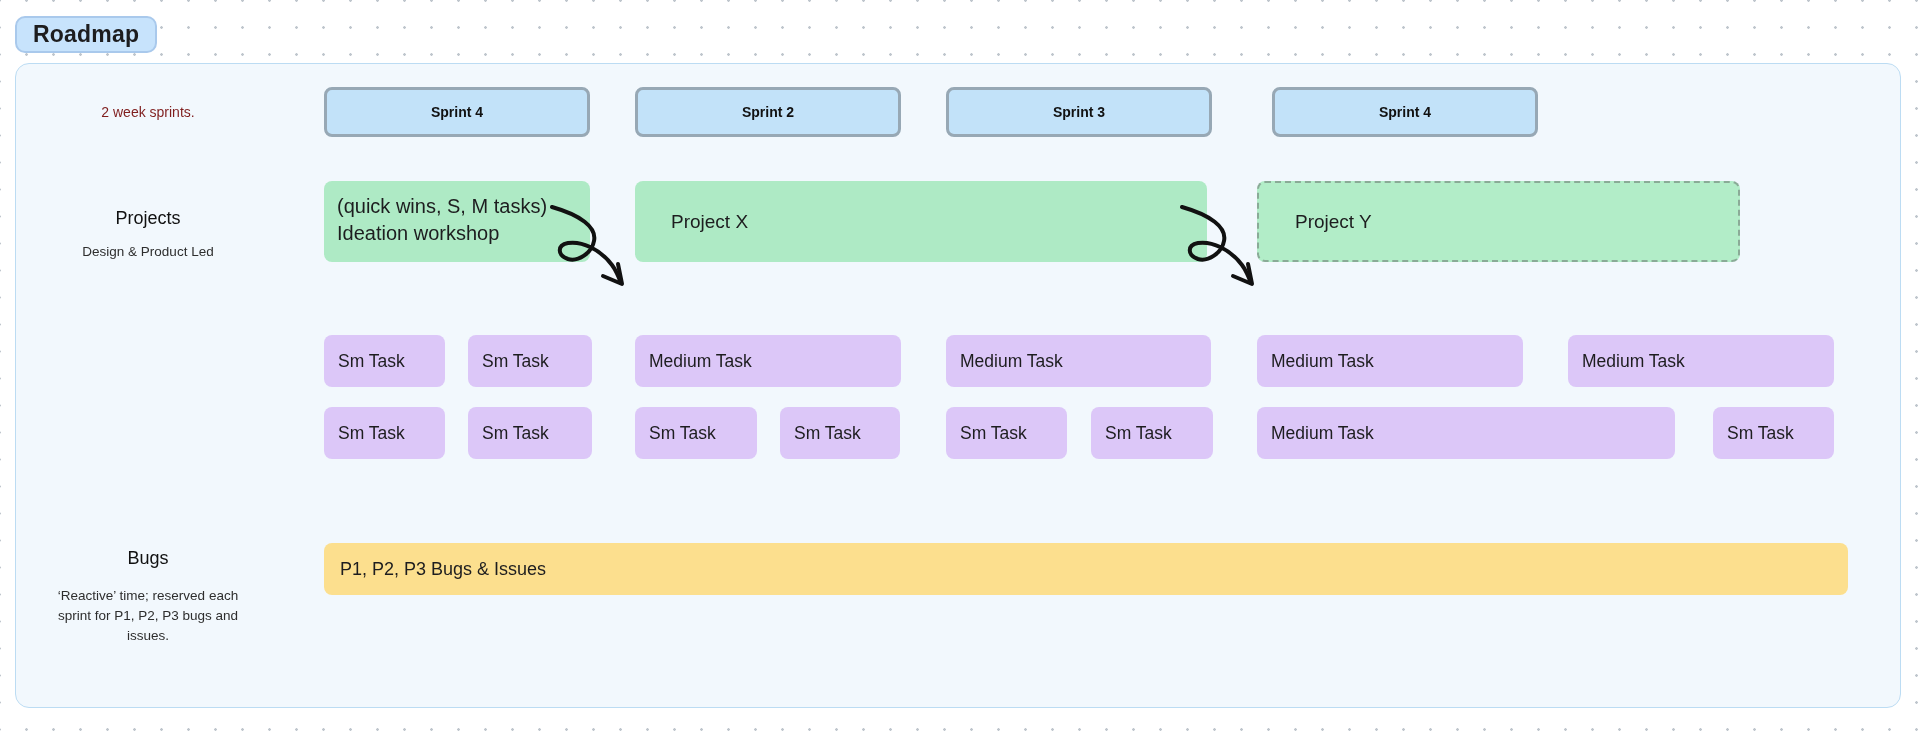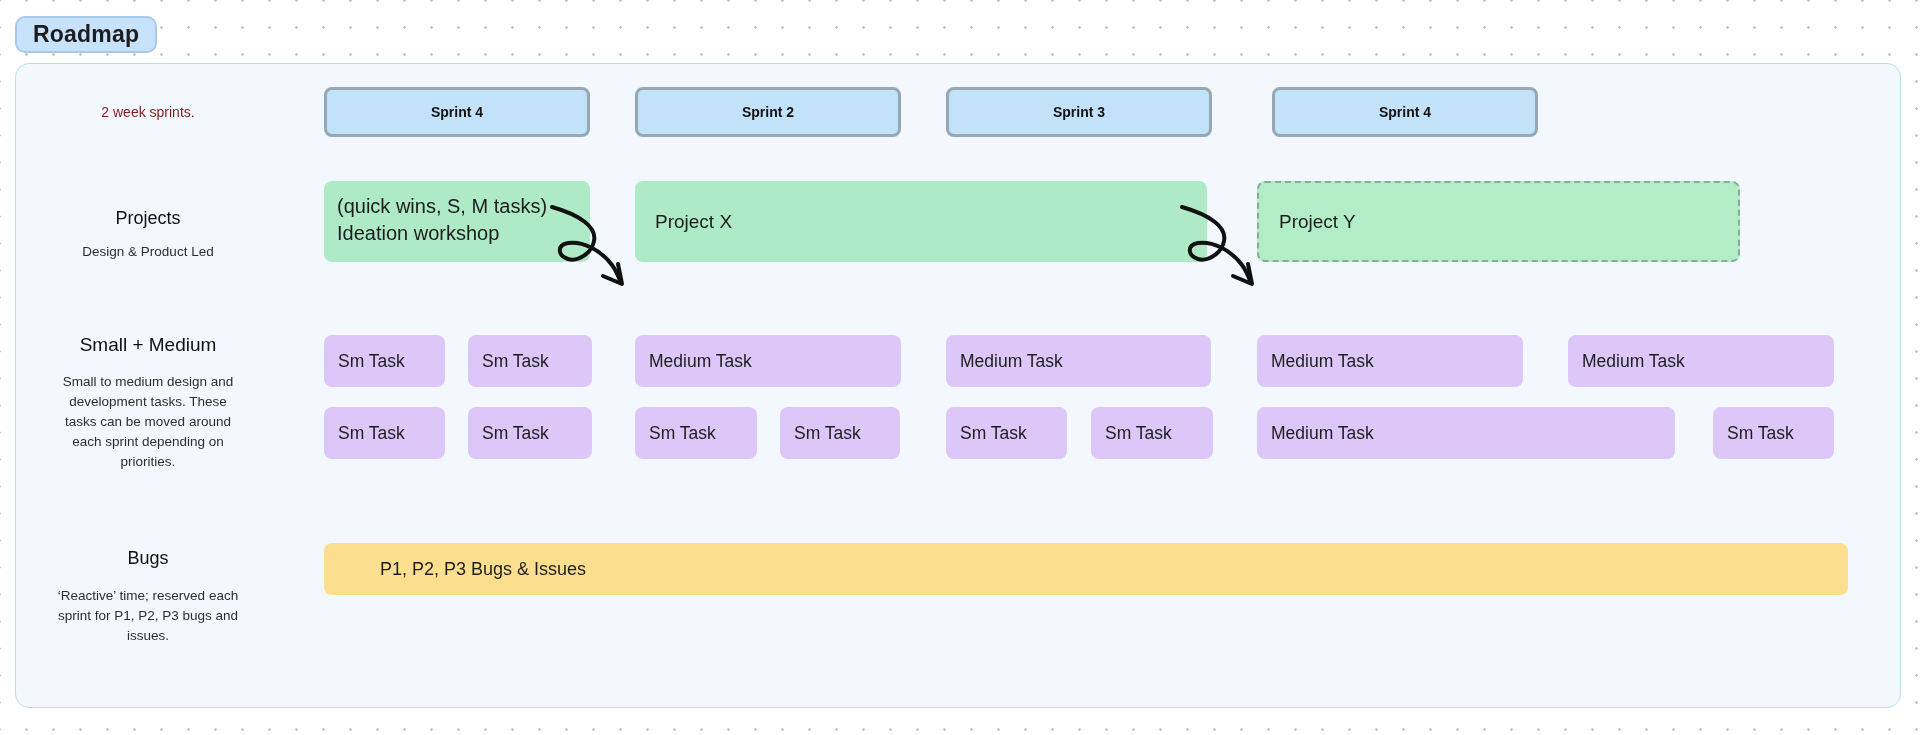--- a/index.html
+++ b/index.html
@@ -60,24 +60,24 @@
     font-size:14px;color:#7f1d1d;
   }
 
   .card{
     position:absolute;border-radius:8px;display:flex;align-items:center;
     font-size:17.5px;color:var(--ink);
   }
   .card .pad{padding-left:14px;}
   .green{background:var(--project-green);}
   .purple{background:var(--task-purple);}
-  .yellow{background:var(--bugs-yellow);padding-left:40px;}
+  .yellow{background:var(--bugs-yellow);}
 
   .proj{top:181px;height:81px;font-size:19px;}
-  .proj .pad{padding-left:20px;}
+  .proj .pad{padding-left:36px;}
   .proj.dashed{
     background:#b2edc8;
     border:2.5px dashed var(--project-green-border);
   }
   .ideation{
     top:181px;height:81px;display:block;
     font-size:20px;line-height:27px;
     padding:12px 0 0 13px;
   }
 
@@ -116,24 +116,20 @@
   </div>
   <div class="sprint" style="left:1272px">
     <span>Sprint 4</span>
   </div>
 
   <div class="side-block" style="top:206px">
     <div class="side-title">Projects</div>
     <div class="side-sub">Design &amp; Product Led</div>
   </div>
 
-  <div class="side-block" style="top:332px">
-    <div class="side-title lg">Small + Medium</div>
-    <div class="side-desc">Small to medium design and development tasks. These tasks can be moved around each sprint depending on priorities.</div>
-  </div>
 
   <div class="side-block" style="top:546px">
     <div class="side-title">Bugs</div>
     <div class="side-desc" style="margin-top:16px">‘Reactive’ time; reserved each sprint for P1, P2, P3 bugs and issues.</div>
   </div>
 
   <div class="card green ideation" style="left:324px;width:266px">
     <div>(quick wins, S, M tasks)</div>
     <div>Ideation workshop</div>
   </div>

